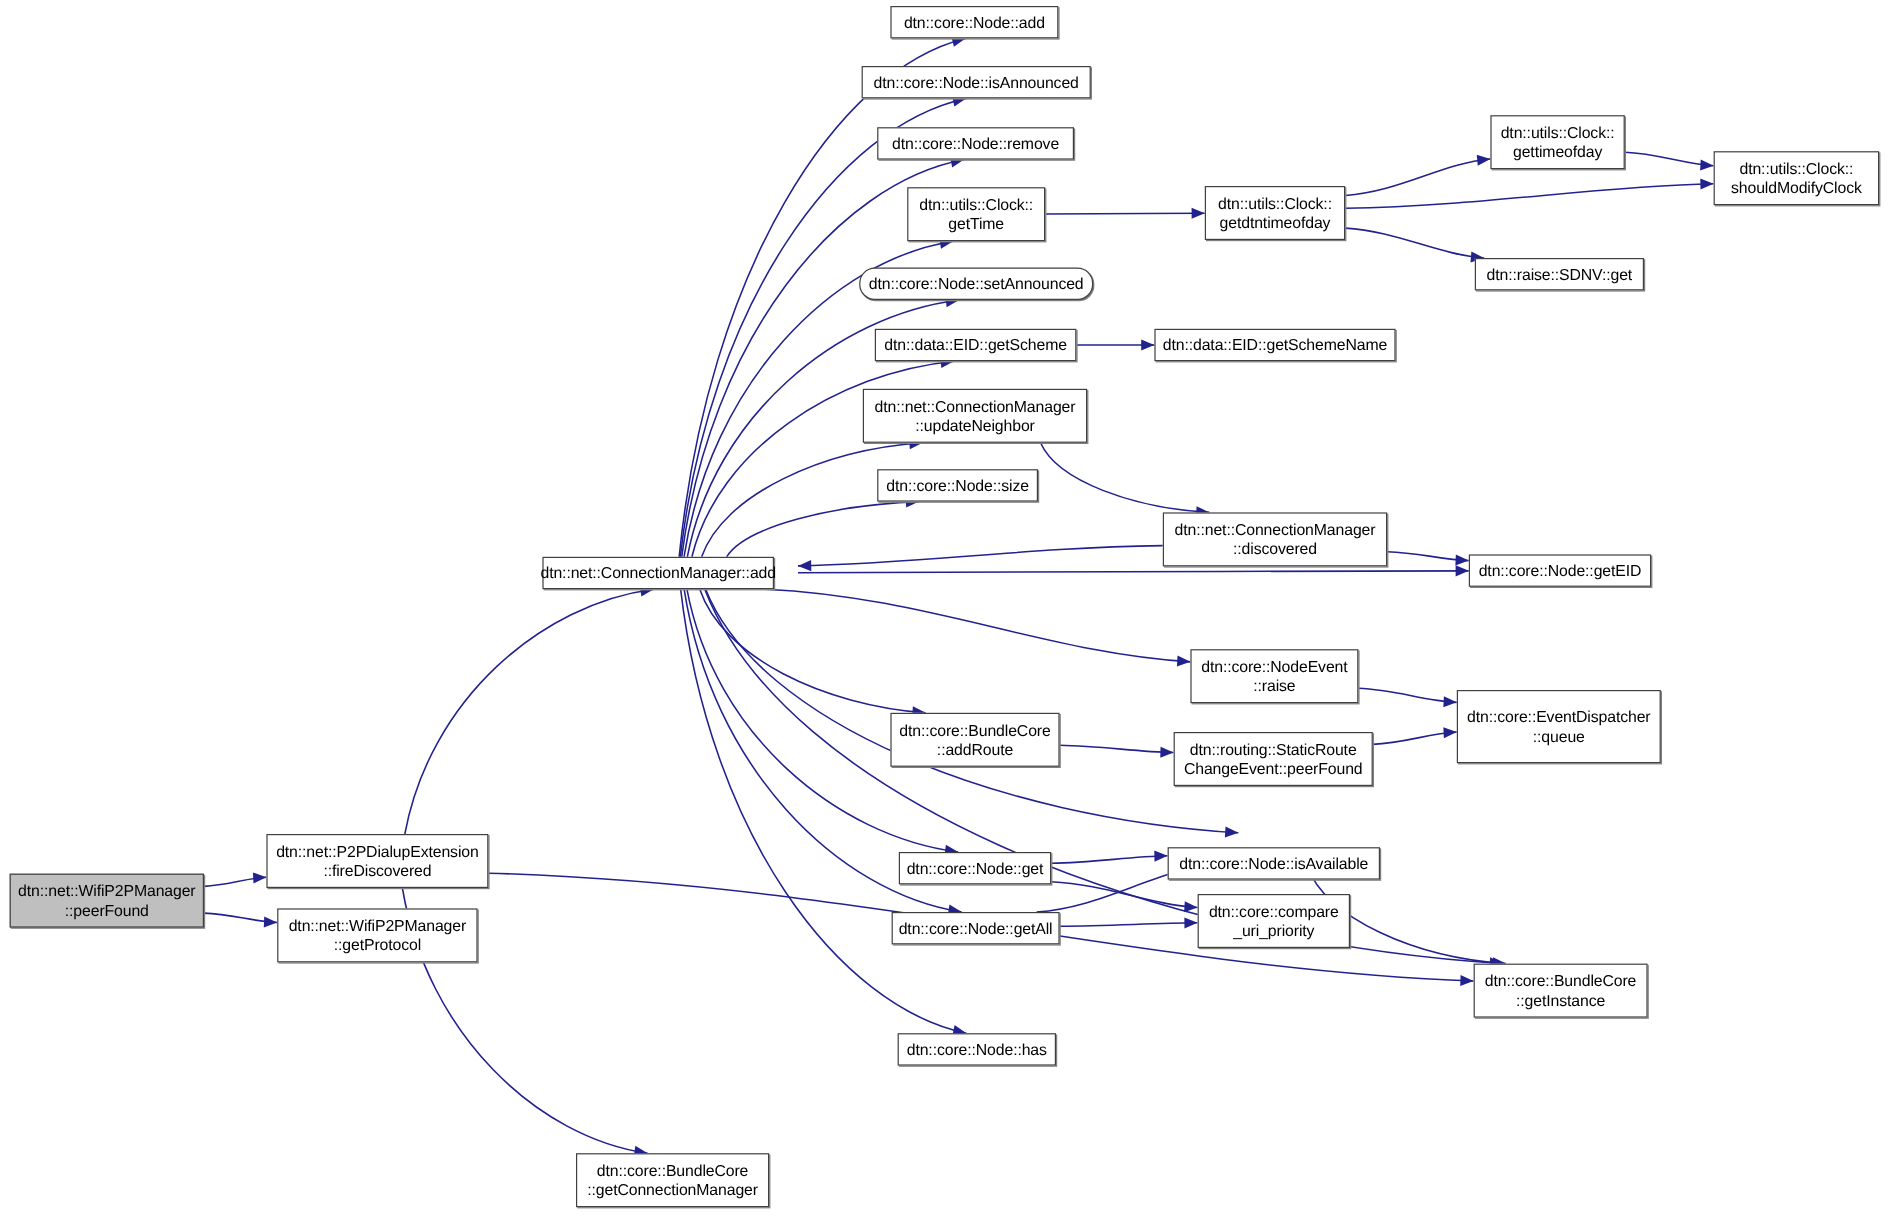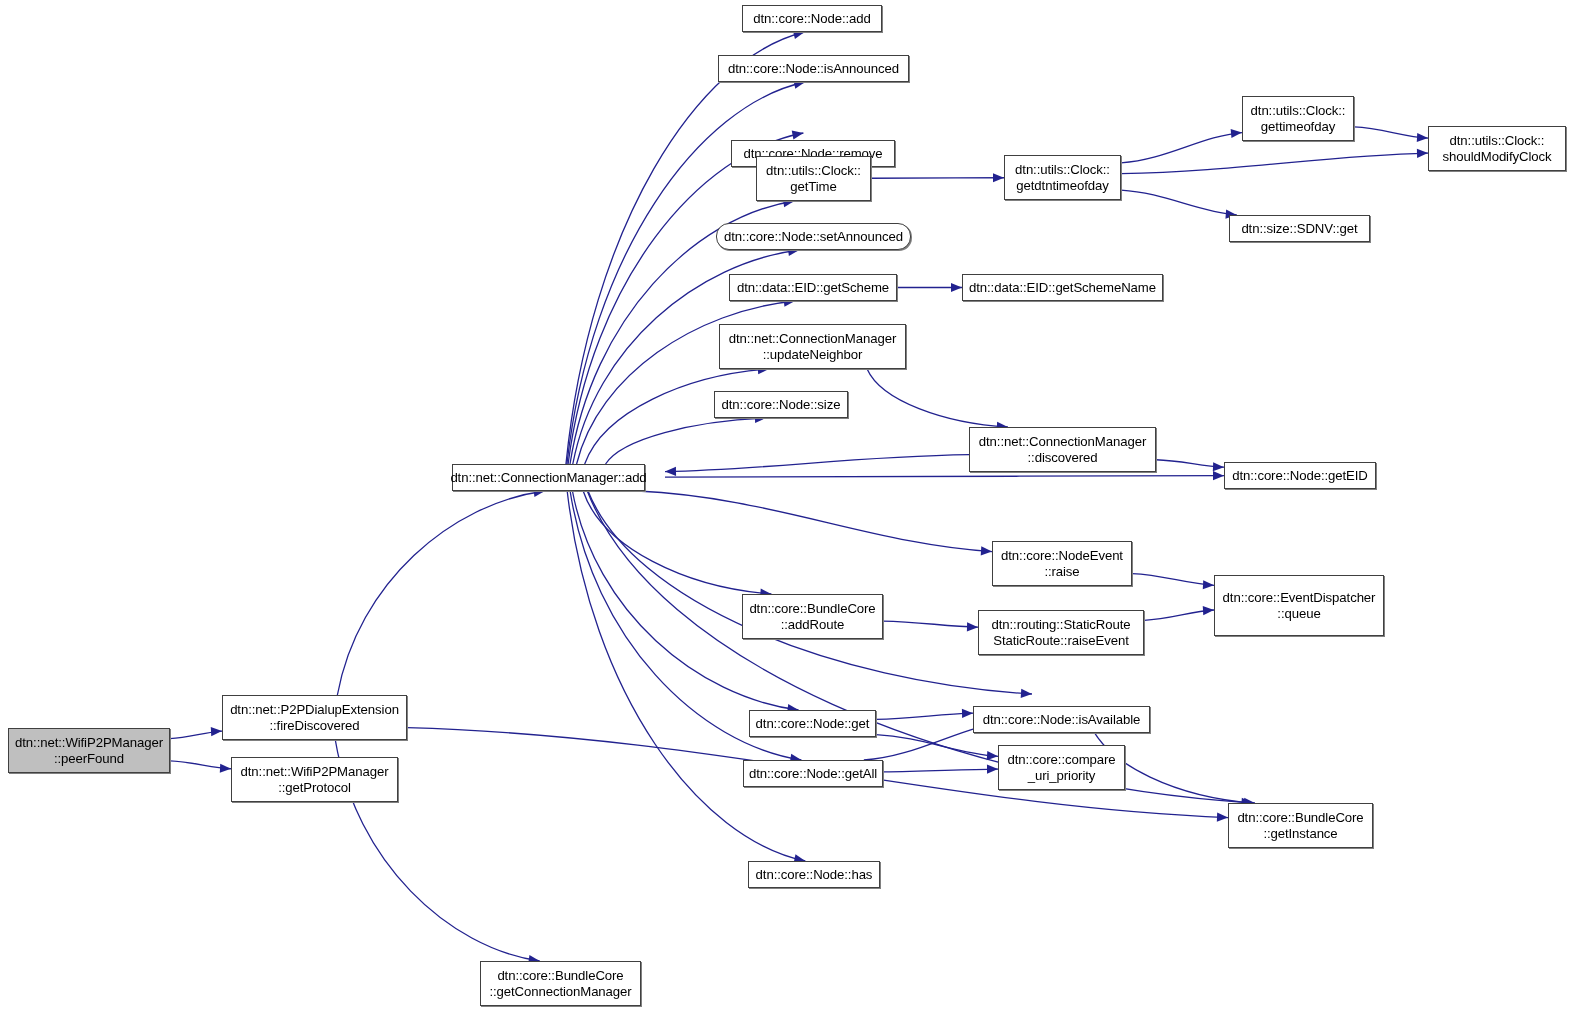--- a/index.html
+++ b/index.html
@@ -133,45 +133,45 @@
 ::peerFound</div>
       <div class="node" style="left: 222px; top: 695px; width: 185px; height: 45px;">dtn::net::P2PDialupExtension
 ::fireDiscovered</div>
       <div class="node" style="left: 231px; top: 757px; width: 167px; height: 45px;">dtn::net::WifiP2PManager
 ::getProtocol</div>
       <div class="node" style="left: 480px; top: 961px; width: 161px; height: 45px;">dtn::core::BundleCore
 ::getConnectionManager</div>
       <div class="node" style="left: 452px; top: 464px; width: 193px; height: 27px;">dtn::net::ConnectionManager::add</div>
       <div class="node" style="left: 742px; top: 5px; width: 140px; height: 27px;">dtn::core::Node::add</div>
       <div class="node" style="left: 718px; top: 55px; width: 191px; height: 27px;">dtn::core::Node::isAnnounced</div>
-      <div class="node" style="left: 731px; top: 106px; width: 164px; height: 27px; margin-top: 34px;">dtn::core::Node::remove</div>
+      <div class="node" style="left: 731px; top: 106px; width: 164px; height: 27px;">dtn::core::Node::remove</div>
       <div class="node" style="left: 756px; top: 156px; width: 115px; height: 45px;">dtn::utils::Clock::
 getTime</div>
       <div class="node" style="left: 716px; top: 223px; width: 195px; height: 27px; border-radius: 13px;">dtn::core::Node::setAnnounced</div>
       <div class="node" style="left: 729px; top: 274px; width: 168px; height: 27px;">dtn::data::EID::getScheme</div>
       <div class="node" style="left: 719px; top: 324px; width: 187px; height: 45px;">dtn::net::ConnectionManager
 ::updateNeighbor</div>
-      <div class="node" style="left: 714px; top: 391px; width: 134px; height: 27px;">dtn::core::Node::size</div>
+      <div class="node" style="left: 731px; top: 391px; width: 134px; height: 27px;">dtn::core::Node::size</div>
       <div class="node" style="left: 1004px; top: 155px; width: 117px; height: 45px;">dtn::utils::Clock::
 getdtntimeofday</div>
       <div class="node" style="left: 1242px; top: 96px; width: 112px; height: 45px;">dtn::utils::Clock::
 gettimeofday</div>
       <div class="node" style="left: 1428px; top: 126px; width: 138px; height: 45px;">dtn::utils::Clock::
 shouldModifyClock</div>
-      <div class="node" style="left: 1229px; top: 215px; width: 141px; height: 27px;">dtn::size::SDNV::get</div>
+      <div class="node" style="left: 1229px; top: 215px; width: 141px; height: 27px;">dtn::raise::SDNV::get</div>
       <div class="node" style="left: 962px; top: 274px; width: 201px; height: 27px;">dtn::data::EID::getSchemeName</div>
       <div class="node" style="left: 969px; top: 427px; width: 187px; height: 45px;">dtn::net::ConnectionManager
 ::discovered</div>
       <div class="node" style="left: 1224px; top: 462px; width: 152px; height: 27px;">dtn::core::Node::getEID</div>
       <div class="node" style="left: 992px; top: 541px; width: 140px; height: 45px;">dtn::core::NodeEvent
 ::raise</div>
       <div class="node" style="left: 742px; top: 594px; width: 141px; height: 45px;">dtn::core::BundleCore
 ::addRoute</div>
       <div class="node" style="left: 978px; top: 610px; width: 166px; height: 45px;">dtn::routing::StaticRoute
-StaticRoute::raiseEvent</div>
+ChangeEvent::peerFound</div>
       <div class="node" style="left: 1214px; top: 575px; width: 170px; height: 61px;">dtn::core::EventDispatcher
 ::queue</div>
       <div class="node" style="left: 973px; top: 694px; width: 177px; height: 27px; margin-top: 12px;">dtn::core::Node::isAvailable</div>
       <div class="node" style="left: 749px; top: 710px; width: 127px; height: 27px;">dtn::core::Node::get</div>
       <div class="node" style="left: 743px; top: 760px; width: 140px; height: 27px;">dtn::core::Node::getAll</div>
       <div class="node" style="left: 998px; top: 745px; width: 127px; height: 45px;">dtn::core::compare
 _uri_priority</div>
       <div class="node" style="left: 1228px; top: 803px; width: 145px; height: 45px;">dtn::core::BundleCore
 ::getInstance</div>
       <div class="node" style="left: 748px; top: 861px; width: 132px; height: 27px;">dtn::core::Node::has</div>

